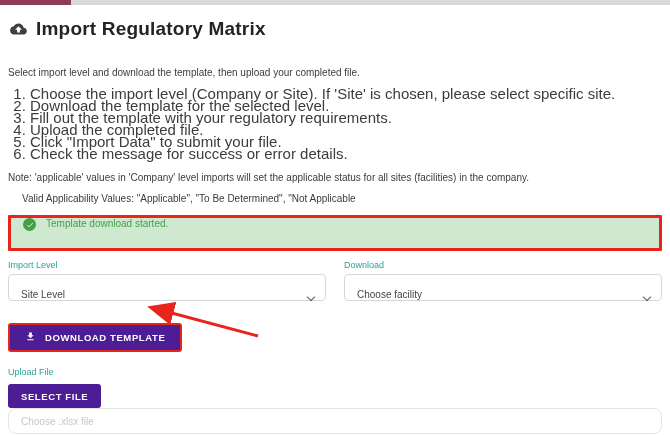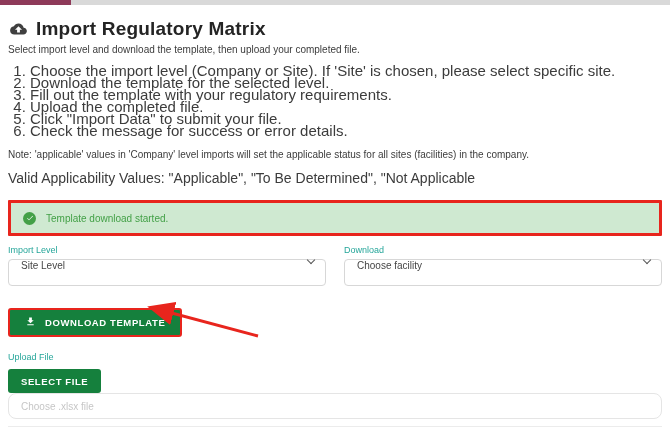--- a/index.html
+++ b/index.html
@@ -11,55 +11,55 @@
   
   .topbar { position:absolute; top:0; left:0; right:0; height:5px; background:#d9d9d9; }
   .topbar-thumb { position:absolute; top:0; left:0; width:71px; height:5px; background:#8e3a59; }
 
   .content { position:absolute; top:5px; left:0; right:0; padding:9px 8px 16px 8px; }
 
   .title-row { display:flex; align-items:center; gap:9px; margin:4px 0 0 2px; }
   .title { font-size:19px; font-weight:bold; color:#242424; letter-spacing:0.2px; }
   .title-icon svg { display:block; }
 
-  .subtitle { font-size:10px; margin-top:4px; color:#3c3c3c; }
+  .subtitle { font-size:10px; margin-top:27px; color:#3c3c3c; }
 
   ol.steps { margin:9px 0 0 0; padding-left:22px; font-size:15px; color:#3c3c3c; }
   ol.steps li { line-height:12px; }
 
   .note  { font-size:10px; margin-top:12px; }
-  .valid { font-size:14px; margin-top:9px; }
+  .valid { font-size:10px; margin-top:9px;margin-left:14px; }
 
   .alert {
     margin-top:11px; height:36px; background:#cfe9d1;
-    border:3px solid #e8251d; display:flex; align-items:center; gap:10px;
+    border:3px solid #e8251d; display:flex; align-items:flex-start; gap:10px;
     padding:0 12px; border-radius:1px;
   }
   .alert-icon {
     width:13px; height:13px; border-radius:50%; background:#43a047;
     display:flex; align-items:center; justify-content:center; flex:0 0 auto;
   }
   .alert-text { font-size:10px; color:#43a047; }
 
   .form-row { display:flex; gap:18px; margin-top:9px; }
   .form-col { flex:1 1 0; }
   .form-label { display:block; font-size:9px; color:#26a69a; }
   .select {
     margin-top:4px; height:27px; background:#fff; border:1px solid #d7d7d7;
-    border-radius:4px; display:flex; align-items:flex-start; justify-content:space-between;
+    border-radius:4px; display:flex; align-items:flex-end; justify-content:space-between;
     padding:0 11px 0 12px; font-size:10px; color:#454545; cursor:pointer;
   }
   .chevron {
     width:6px; height:6px; border-right:1.5px solid #555; border-bottom:1.5px solid #555;
     transform:rotate(45deg); margin-top:-3px; flex:0 0 auto;
   }
 
   .btn {
     display:inline-flex; align-items:center; gap:9px; border:none; cursor:pointer;
-    background:#15803d; color:#fff; font-family:"Liberation Sans", sans-serif;
+    background:#4c1d95; color:#fff; font-family:"Liberation Sans", sans-serif;
     font-size:9.5px; font-weight:bold; letter-spacing:0.6px; border-radius:3px;
   }
   .btn-download { height:29px; padding:0 15px; margin-top:22px; border:2px solid #e8251d; }
   .upload-label { display:block; margin-top:15px; font-size:9px; color:#26a69a; }
   .btn-select { height:24px; padding:0 13px; margin-top:7px; }
 
   .file-input {
     display:block; width:100%; height:26px; border:1px solid #e5e5e5;
     border-radius:8px; padding:0 12px; font-size:10px; color:#454545; outline:none;
     font-family:"Liberation Sans", sans-serif;

